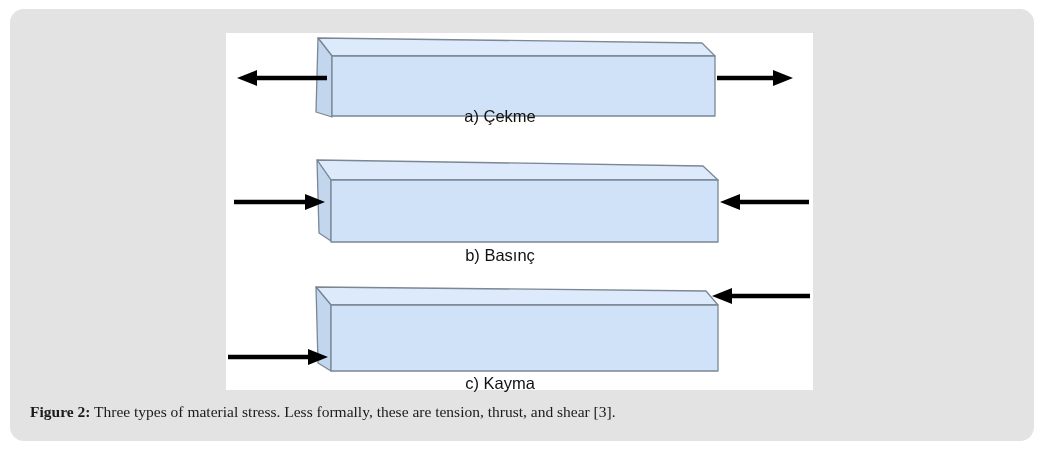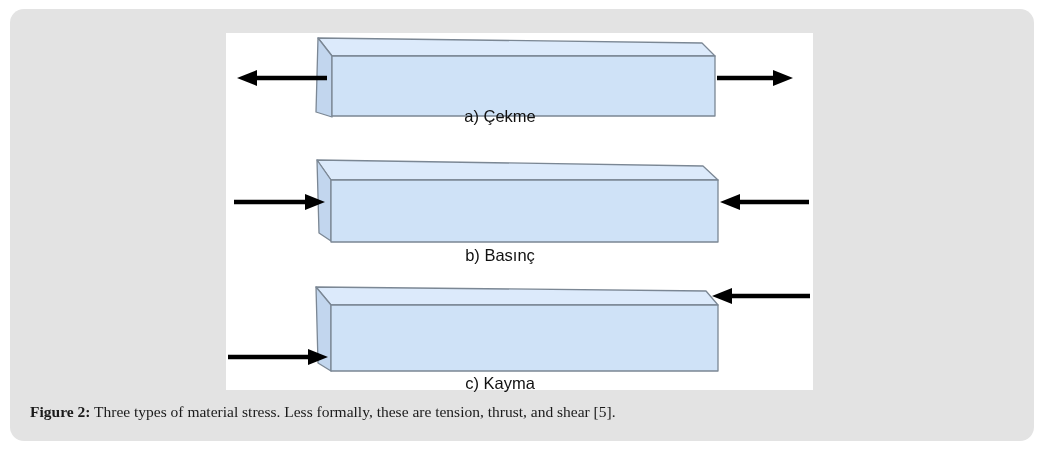--- a/index.html
+++ b/index.html
@@ -110,16 +110,16 @@
         <polygon points="102,324 82,316 82,332" fill="#000000"></polygon>
       </g>
     </svg>
 
     <div class="box-label label-a">a) Çekme</div>
     <div class="box-label label-c">c) Kayma</div>
     <div class="box-label label-b">b) Basınç</div>
   </div>
 
   <div class="caption">
-    <span class="bold">Figure 2:</span><span> Three types of material stress. Less formally, these are tension, thrust, and shear [5].</span>
+    <span class="bold">Figure 2:</span><span> Three types of material stress. Less formally, these are tension, thrust, and shear [3].</span>
   </div>
 
 </div>
 
 </body></html>

